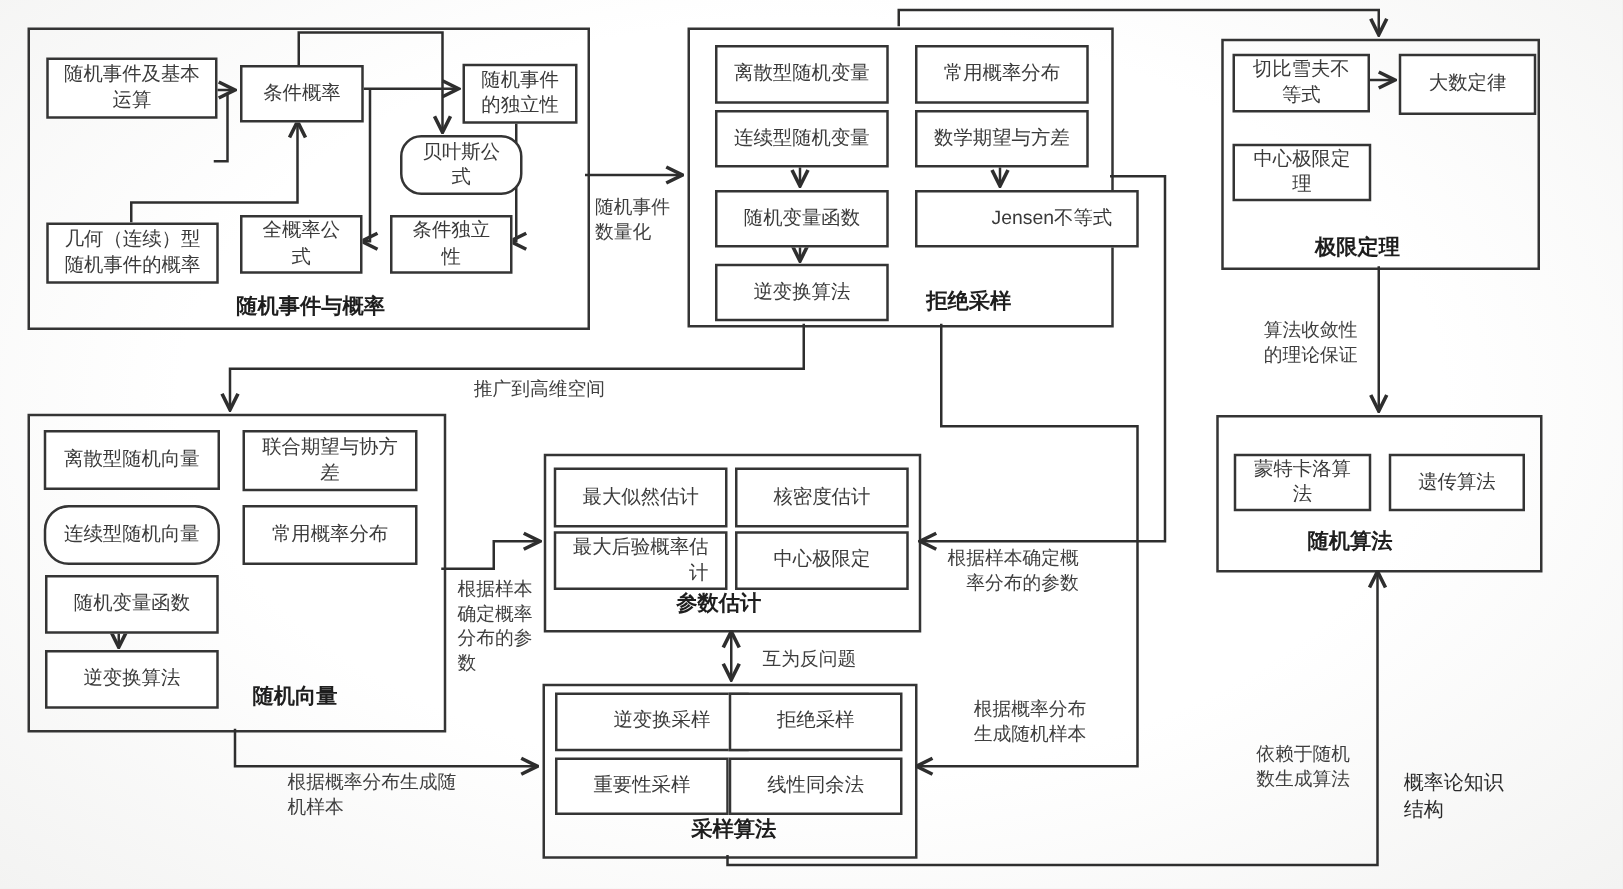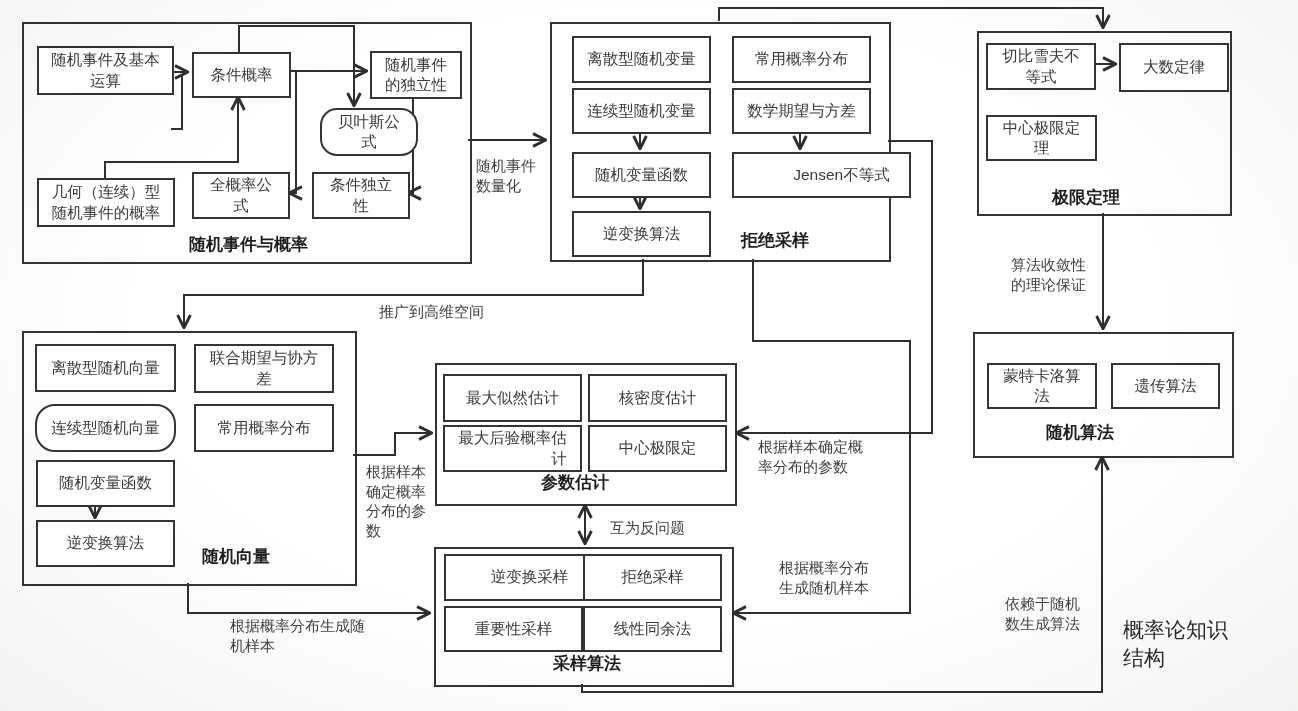--- a/index.html
+++ b/index.html
@@ -17,21 +17,21 @@
     display:flex;align-items:center;justify-content:center;text-align:center;
     font-size:15.5px;line-height:1.3;color:var(--text);white-space:pre-line;
   }
   .glabel{
     position:absolute;font-weight:bold;font-size:17px;color:#1e1e1e;white-space:pre-line;
   }
   .lbl{
     position:absolute;font-size:15px;line-height:1.3;color:#3f3f3f;white-space:pre-line;
   }
   .title{
-    position:absolute;font-size:21px;line-height:1.35;color:#2a2a2a;font-weight:500;white-space:pre-line;
+    position:absolute;font-size:16px;line-height:1.35;color:#2a2a2a;font-weight:500;white-space:pre-line;
   }
   #wires{position:absolute;left:0;top:0;width:1298px;height:711px;pointer-events:none;}
   #wires polyline,#wires line{fill:none;stroke:var(--line);stroke-width:2;}
 </style>
 </head>
 <body>
 
 <div id="canvas">
 
   <div class="group" style="left:22px;top:22px;width:446px;height:238px;"></div>
@@ -135,21 +135,21 @@
   <div class="node" style="left:1111px;top:363px;width:105px;height:42px;">遗传算法</div>
   <div class="glabel" style="left:1046px;top:421px;">随机算法</div>
 
   <div class="lbl" style="left:476px;top:156px;">随机事件
 数量化</div>
   <div class="lbl" style="left:379px;top:302px;">推广到高维空间</div>
   <div class="lbl" style="left:366px;top:462px;">根据样本
 确定概率
 分布的参
 数</div>
-  <div class="lbl" style="left:758px;top:437px;">根据样本确定概
+  <div class="lbl" style="left:758px;top:437px;text-align:right;">根据样本确定概
 率分布的参数</div>
   <div class="lbl" style="left:230px;top:616px;">根据概率分布生成随
 机样本</div>
   <div class="lbl" style="left:779px;top:558px;">根据概率分布
 生成随机样本</div>
   <div class="lbl" style="left:1011px;top:255px;">算法收敛性
 的理论保证</div>
   <div class="lbl" style="left:610px;top:518px;">互为反问题</div>
   <div class="lbl" style="left:1005px;top:594px;">依赖于随机
 数生成算法</div>

